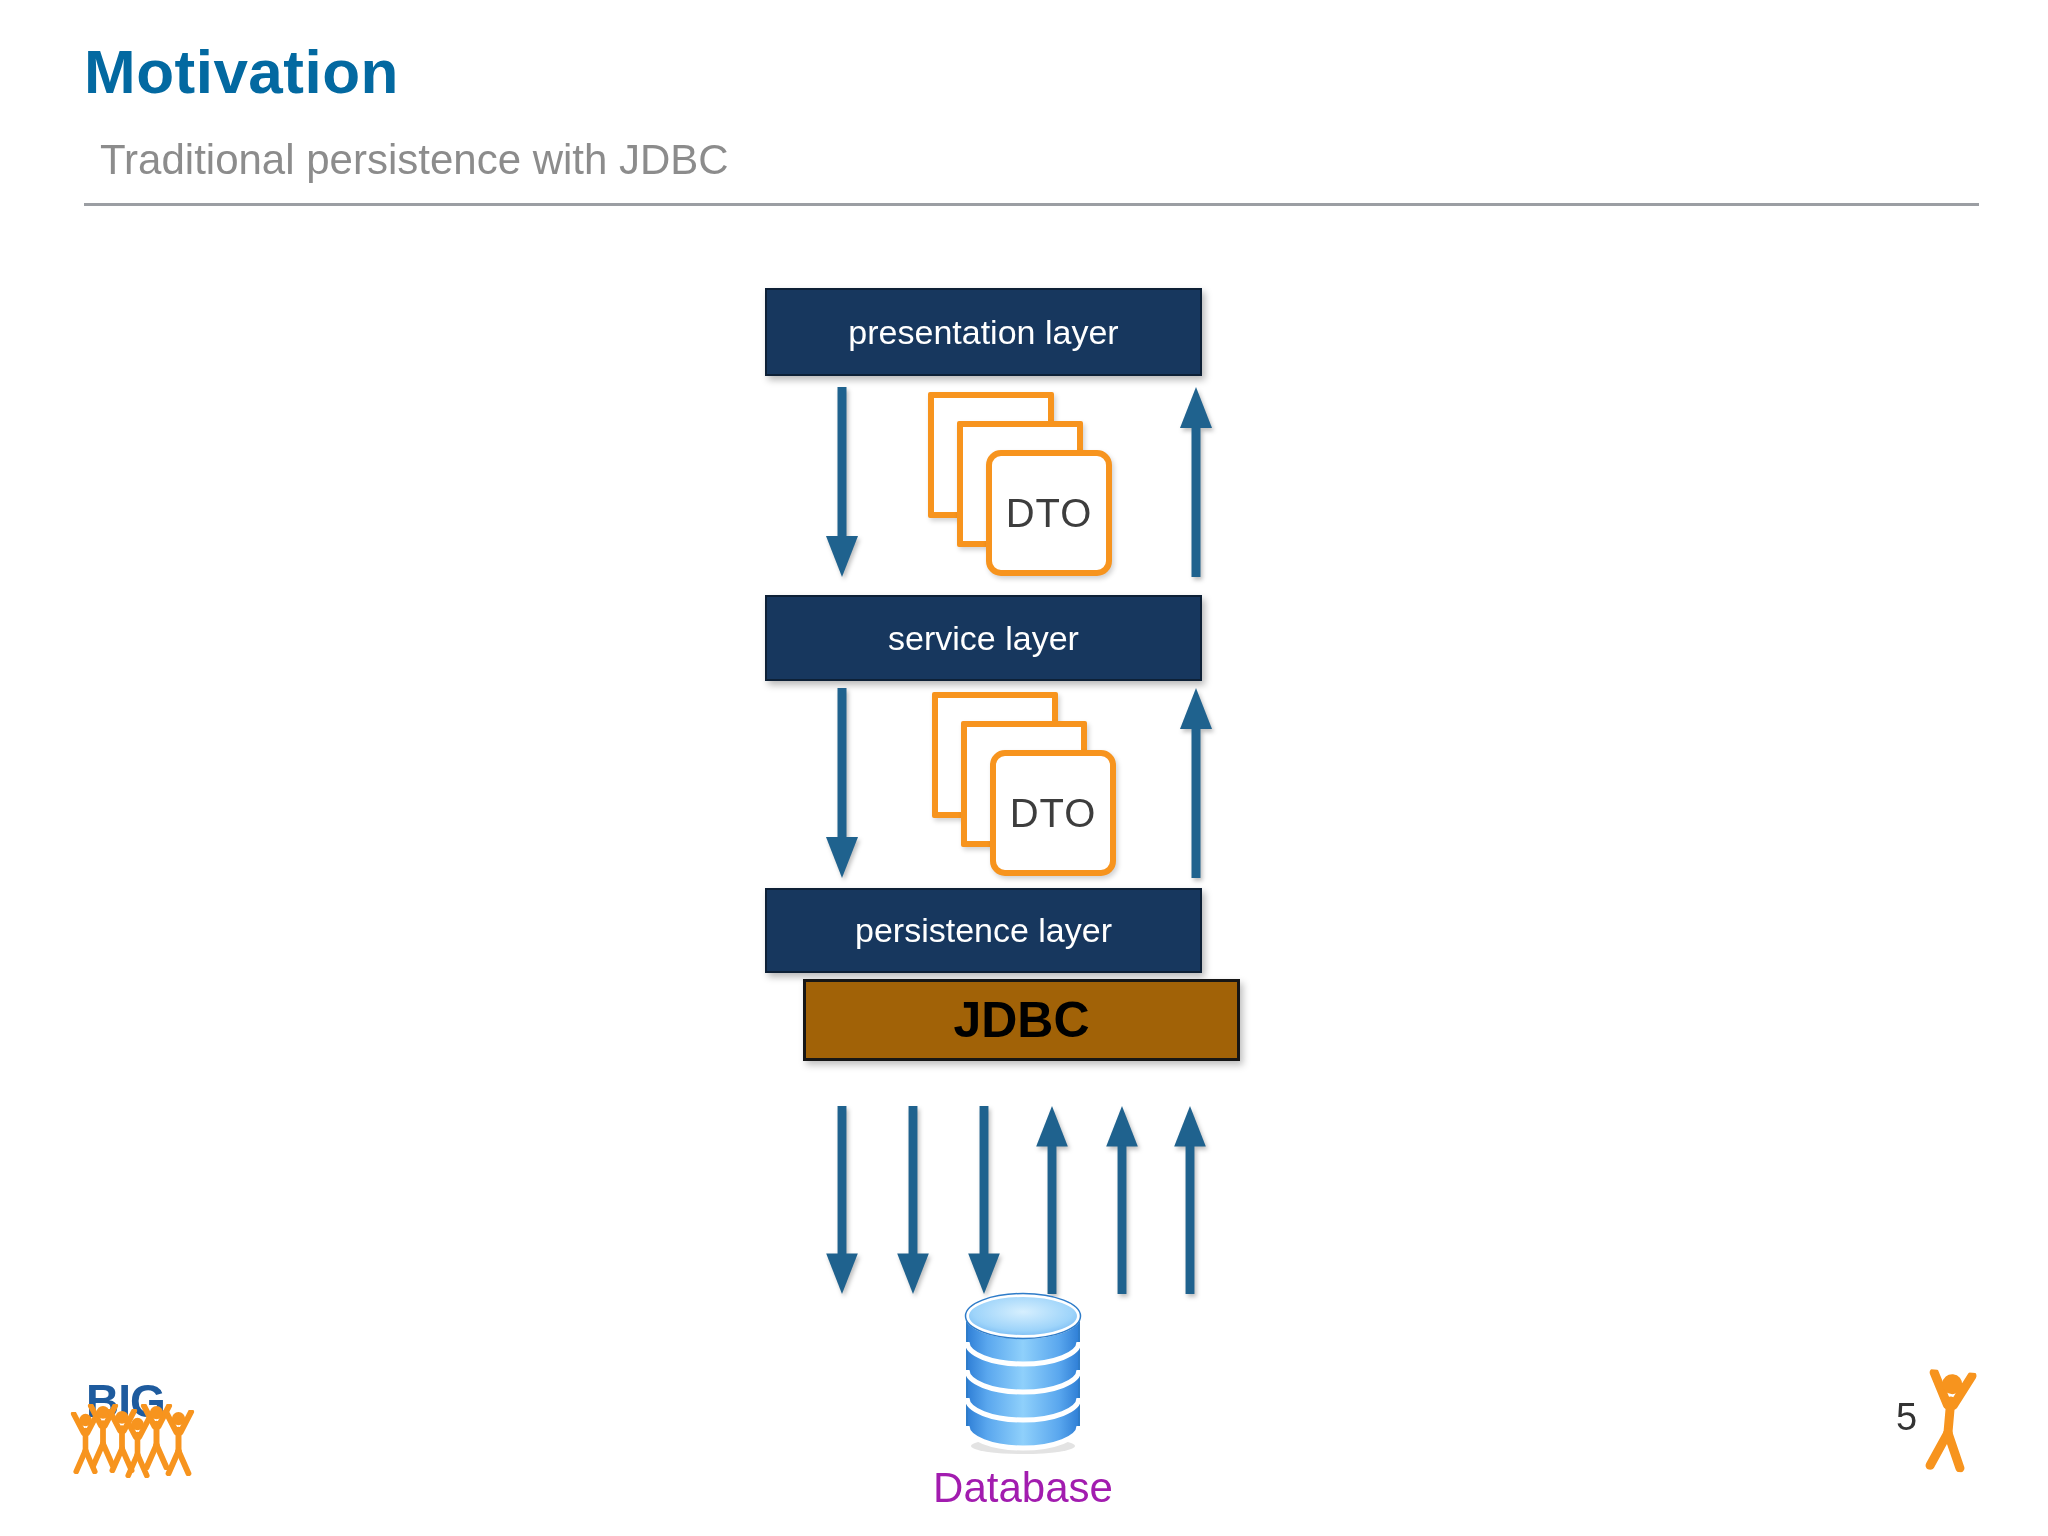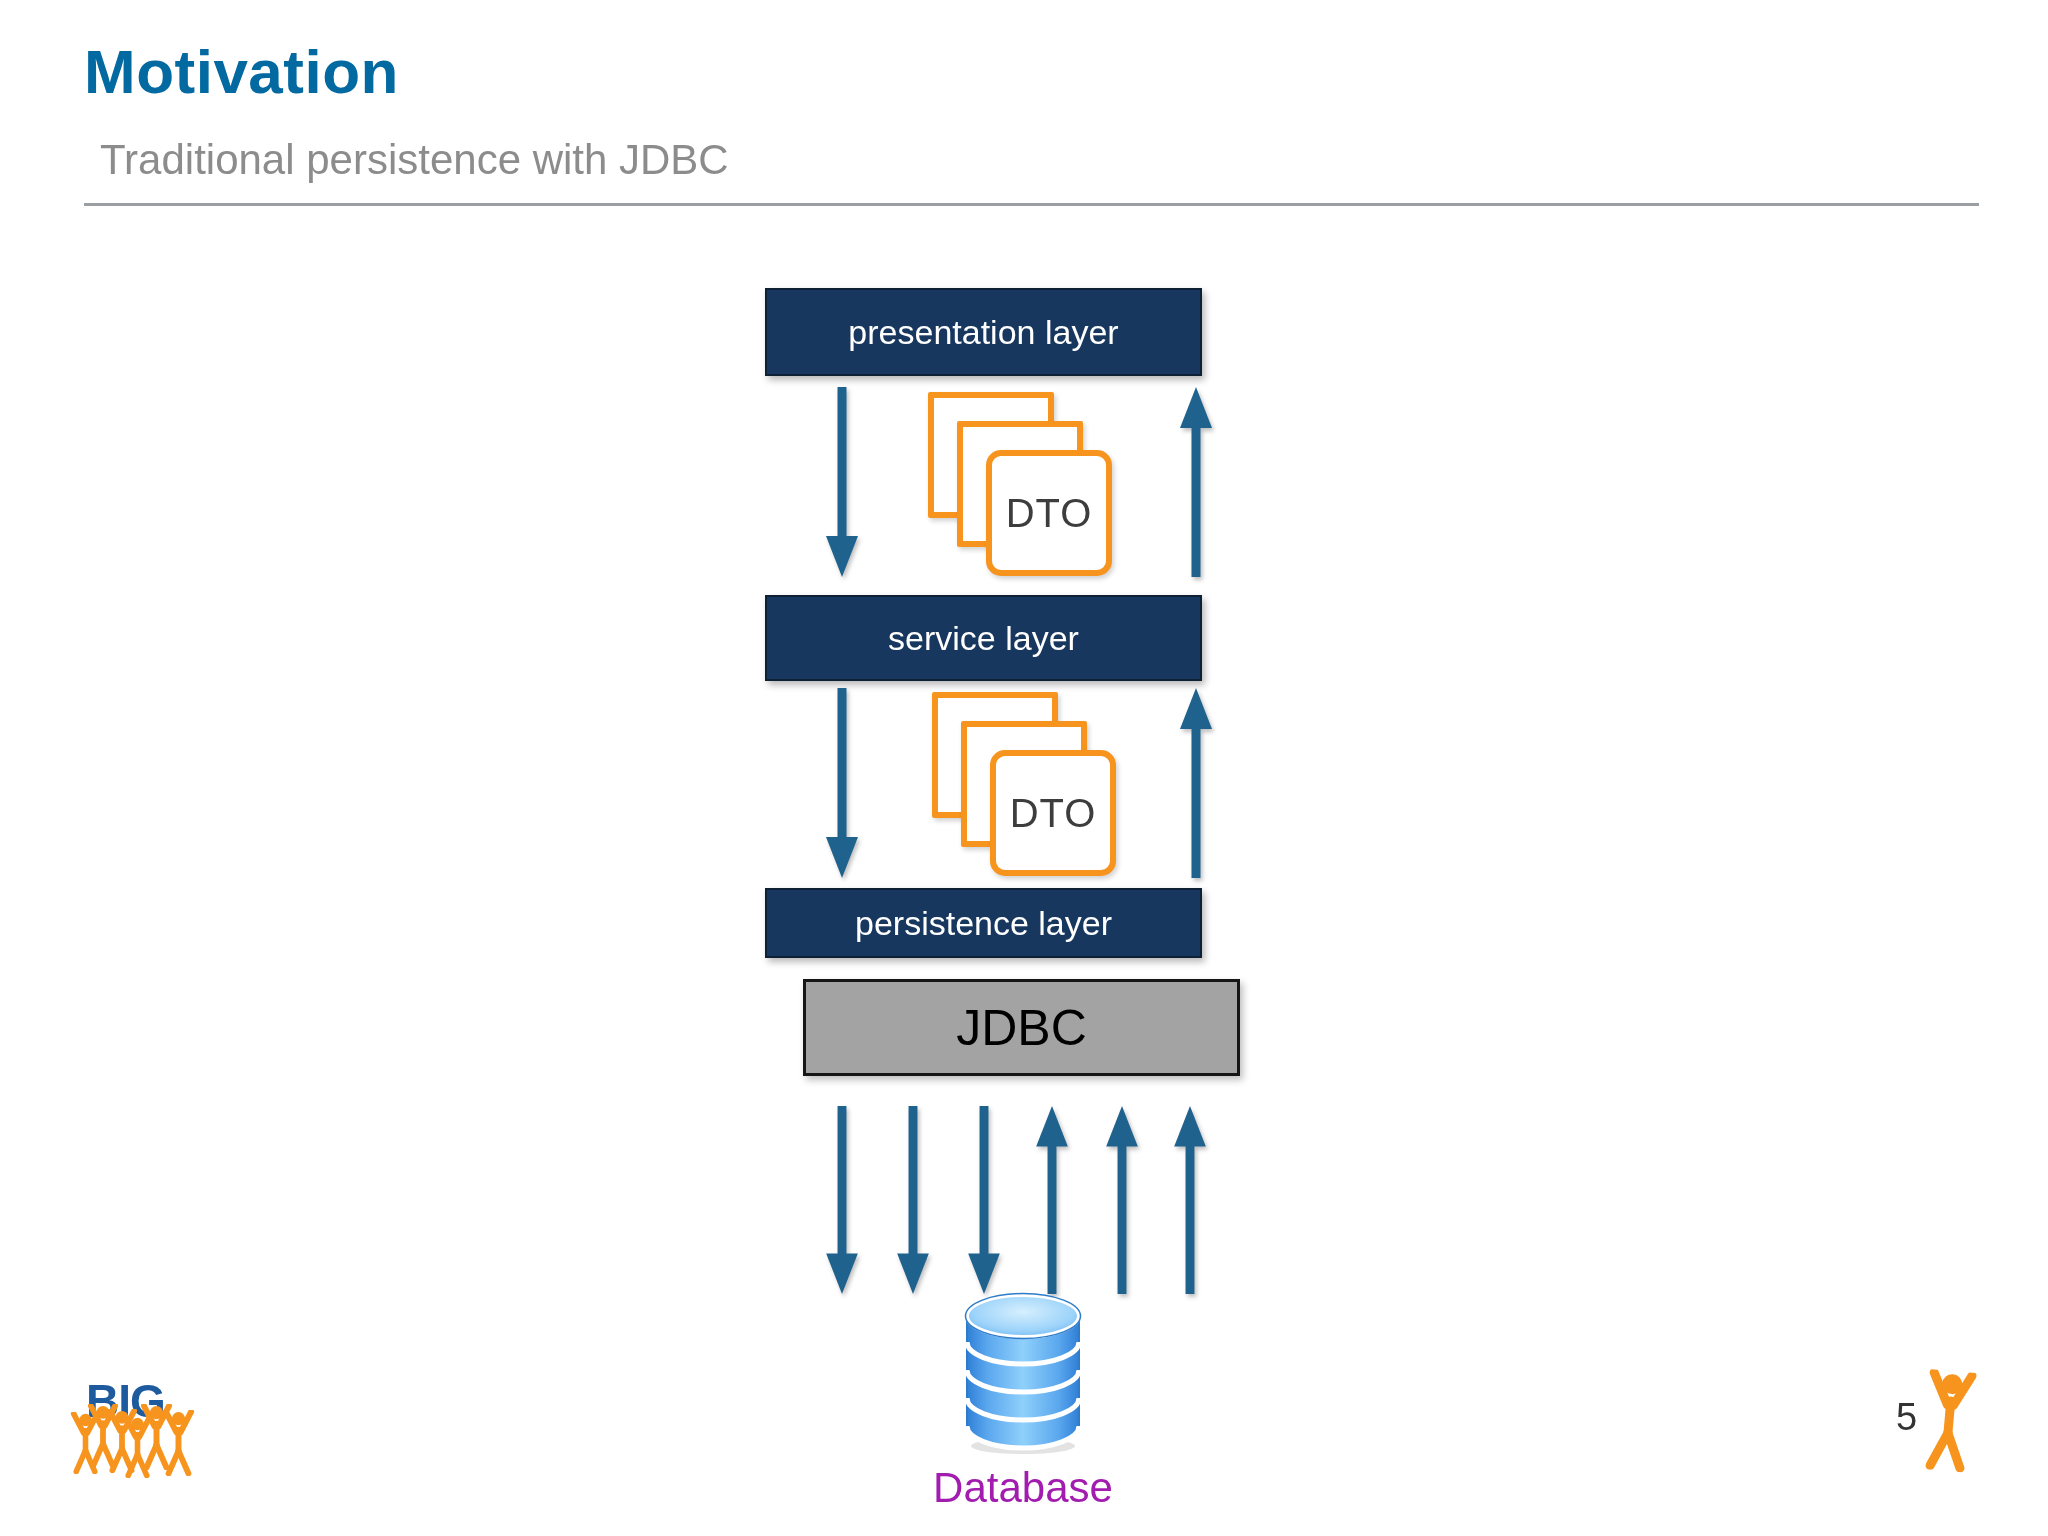--- a/index.html
+++ b/index.html
@@ -31,27 +31,27 @@
   
   .layer {
     position: absolute; left: 765px; width: 437px;
     background: #17375E; border: 2px solid #0D2036; box-sizing: border-box;
     display: flex; align-items: center; justify-content: center;
     color: #ffffff; font-size: 34px;
     box-shadow: 3px 4px 7px rgba(0,0,0,0.28);
   }
   .layer-presentation { top: 288px; height: 88px; }
   .layer-service      { top: 595px; height: 86px; }
-  .layer-persistence  { top: 888px; height: 70px; }
+  .layer-persistence  { top: 888px; height: 85px; }
 
   .jdbc-box {
-    position: absolute; left: 803px; top: 979px; width: 437px; height: 97px;
-    background: #a3a3a3; border: 3px solid #161616; box-sizing: border-box;
+    position: absolute; left: 803px; top: 979px; width: 437px; height: 82px;
+    background: #a16207; border: 3px solid #161616; box-sizing: border-box;
     display: flex; align-items: center; justify-content: center;
-    color: #000000; font-size: 50px; font-weight: normal;
+    color: #000000; font-size: 50px; font-weight: bold;
     box-shadow: 3px 4px 7px rgba(0,0,0,0.25);
   }
 
   
   .arrow {
     position: absolute; width: 38px;
     filter: drop-shadow(2px 3px 2px rgba(0,0,0,0.25));
   }
   .arrow svg { display: block; width: 100%; height: 100%; }
   .arrow-tall { height: 190px; }

